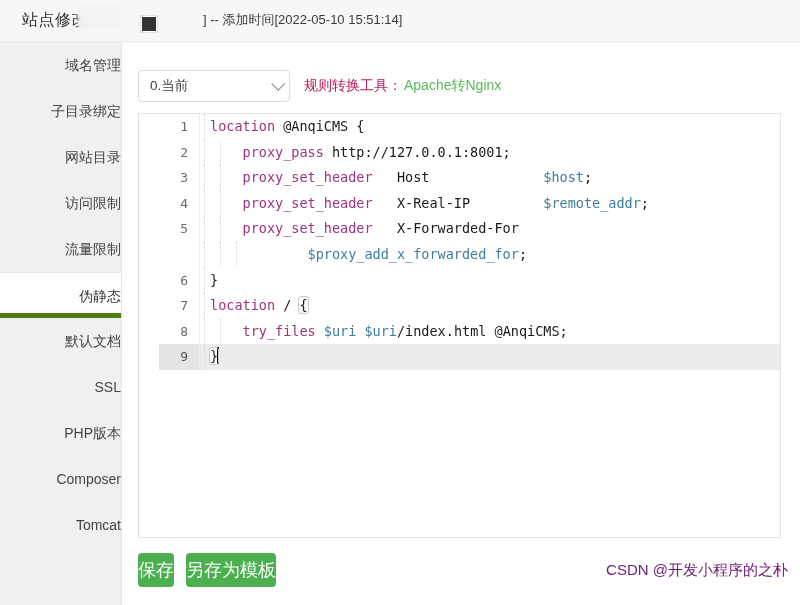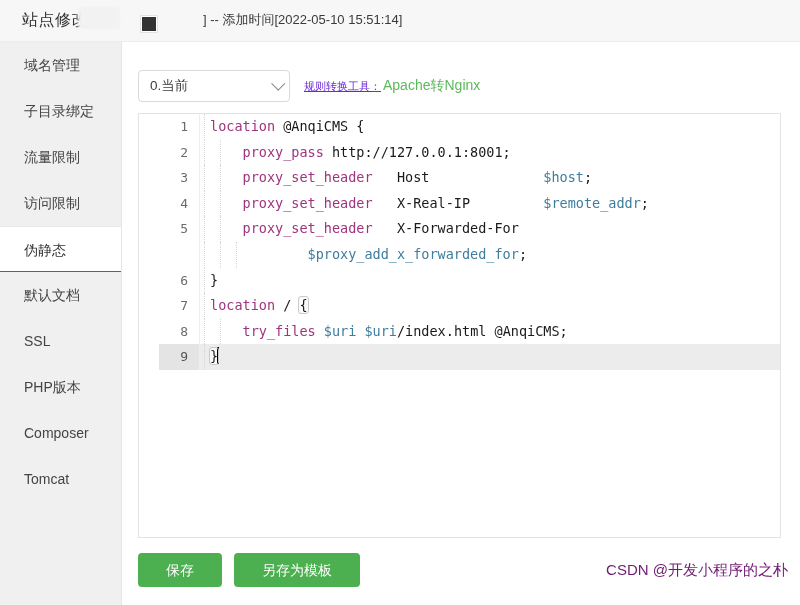--- a/index.html
+++ b/index.html
@@ -72,26 +72,27 @@
   }
   .sidebar-item {
     height: 46px;
     line-height: 46px;
     padding-left: 24px;
     font-size: 14px;
     color: #444444;
     box-sizing: border-box;
     white-space: nowrap;
     cursor: pointer;
+    text-align: right;
   }
   .sidebar-item.active {
     background: #ffffff;
     color: #333333;
     border-top: 1px solid #e8e8e8;
-    border-bottom: 1px solid #4d7c0f;
+    border-bottom: 5px solid #4d7c0f;
   }
 
   
   .main {
     position: absolute;
     left: 123px; top: 43px;
     width: 677px;
     height: 562px;
     background: #ffffff;
   }
@@ -126,24 +127,23 @@
     transform: translateY(-60%);
     width: 9px; height: 9px;
     border-right: 1.6px solid #888888;
     border-bottom: 1.6px solid #888888;
     transform-origin: center;
     rotate: 45deg;
     margin-top: -3px;
   }
   .toolbar-label {
     margin-left: 14px;
-    font-size: 11px;
-    color: #6d28d9;
-    white-space: nowrap;
-    text-decoration: underline;
+    font-size: 14px;
+    color: #be185d;
+    white-space: nowrap;
   }
   .converter-link {
     margin-left: 2px;
     font-size: 14px;
     color: #5cb85c;
     text-decoration: none;
     white-space: nowrap;
     cursor: pointer;
     text-align: right;
   }
@@ -230,22 +230,22 @@
     left: 15px; top: 510px;
     display: flex;
     gap: 12px;
   }
   .btn-green {
     background: #4caf50;
     color: #ffffff;
     border: none;
     border-radius: 4px;
     font-family: "Liberation Sans", "DejaVu Sans", sans-serif;
-    font-size: 14px;
-    padding: 0 28px;
+    font-size: 18px;
+    padding: 0 0;
     height: 34px;
     line-height: 34px;
     cursor: pointer;
     white-space: nowrap;
   }
 
   .watermark {
     position: absolute;
     right: 12px; bottom: 25px;
     font-size: 15px;
@@ -260,22 +260,23 @@
 <div class="header">
   <div class="header-title">站点修改</div>
   <div class="header-redaction"></div>
   <div class="header-square-icon"></div>
   <div class="header-subtitle">] -- 添加时间[2022-05-10 15:51:14]</div>
 </div>
 
 <div class="sidebar" id="sidebar">
     <div class="sidebar-item"><span>域名管理</span></div>
     <div class="sidebar-item"><span>子目录绑定</span></div>
+    <div class="sidebar-item"><span>网站目录</span></div>
+    <div class="sidebar-item"><span>访问限制</span></div>
     <div class="sidebar-item"><span>流量限制</span></div>
-    <div class="sidebar-item"><span>访问限制</span></div>
     <div class="sidebar-item active"><span>伪静态</span></div>
     <div class="sidebar-item"><span>默认文档</span></div>
     <div class="sidebar-item"><span>SSL</span></div>
     <div class="sidebar-item"><span>PHP版本</span></div>
     <div class="sidebar-item"><span>Composer</span></div>
     <div class="sidebar-item"><span>Tomcat</span></div>
   </div>
 
 <div class="main">
 

